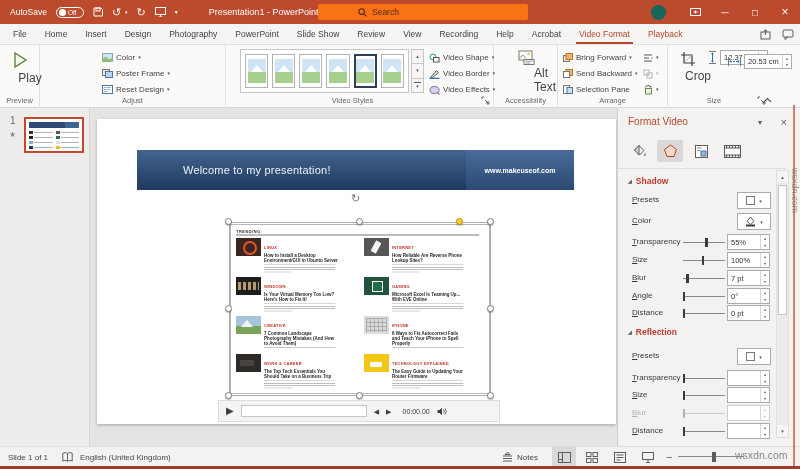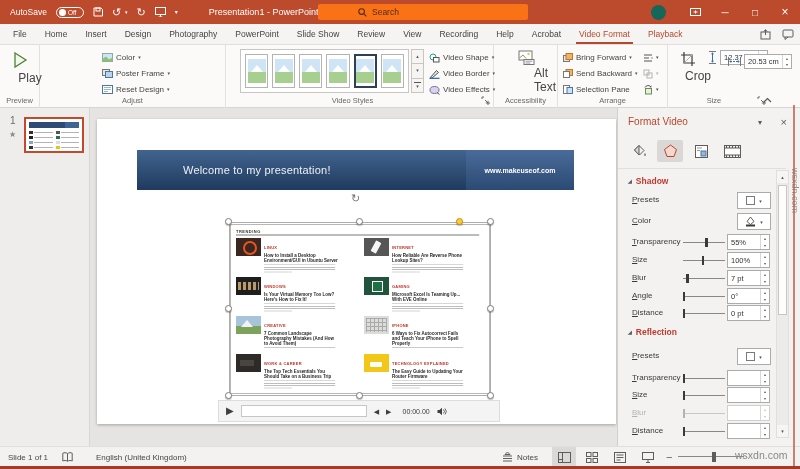--- a/index.html
+++ b/index.html
@@ -810,21 +810,21 @@
 <div class="statusbar">
   <span class="sb-item" style="left:8px;">
       <span>Slide 1 of 1</span>
     </span>
   <span class="sb-item" style="left:62px;">
     <svg width="11" height="10" viewBox="0 0 11 10">
         <path d="M5.5 1.5C4 0.5 2 0.5 0.8 1.2V9C2 8.3 4 8.3 5.5 9.2C7 8.3 9 8.3 10.2 9V1.2C9 0.5 7 0.5 5.5 1.5Z" fill="none" stroke="#5f5d5b"></path>
         <path d="M5.5 1.5V9.2" stroke="#5f5d5b"></path>
       </svg>
   </span>
-  <span class="sb-item" style="left:96px;">
+  <span class="sb-item" style="left:80px;">
       <span>English (United Kingdom)</span>
     </span>
 
   <span class="sb-item" style="left:502px;">
     <svg width="11" height="10" viewBox="0 0 11 10">
         <path d="M1 4h9M1 6.5h9M1 9h9" stroke="#5f5d5b"></path>
         <path d="M5.5 0L8 2.5H3Z" fill="none" stroke="#5f5d5b"></path>
       </svg>
     <span>Notes</span>
   </span>

